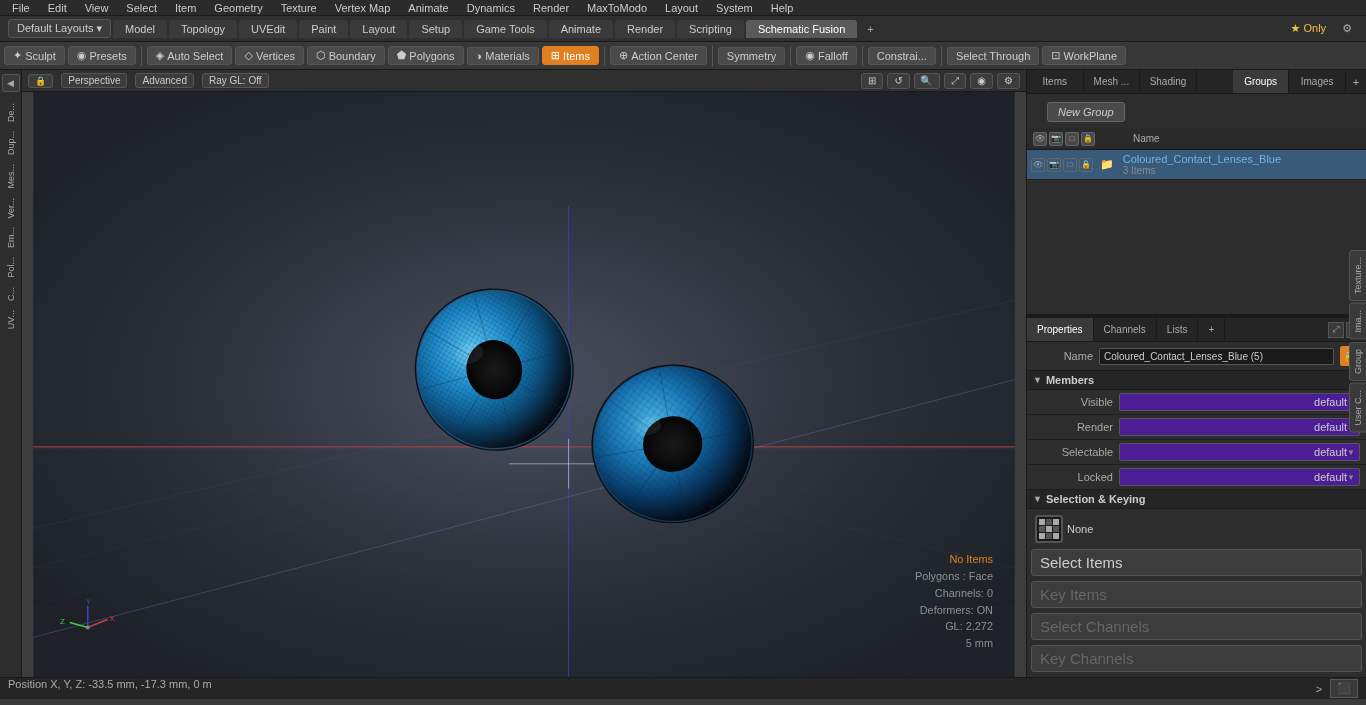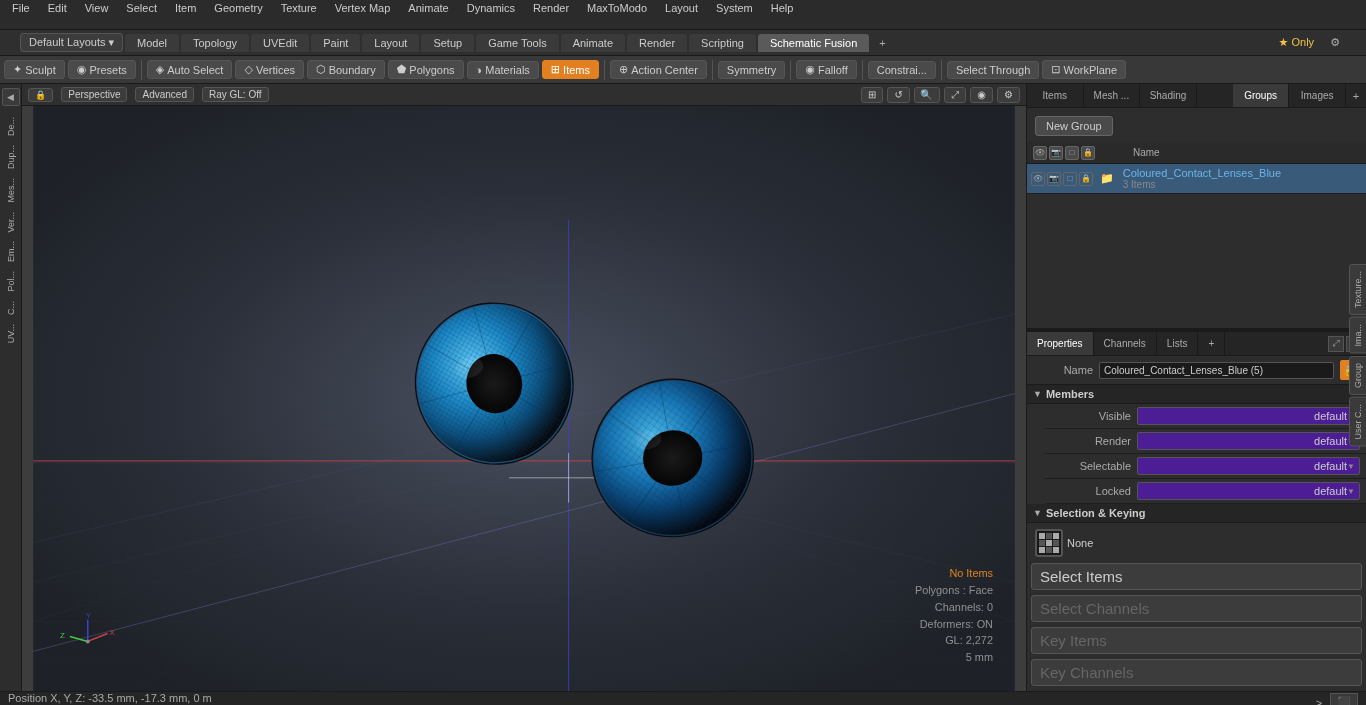--- a/index.html
+++ b/index.html
@@ -1,23 +1,23 @@
 <!DOCTYPE html>
 <html><head>
   <meta charset="utf-8">
   <style>
     * { margin: 0; padding: 0; box-sizing: border-box; }
     body { width: 1366px; height: 705px; background: #3a3a3a; font-family: Arial, sans-serif; font-size: 11px; color: #ccc; overflow: hidden; }
 
     
-    #menu-bar { display: flex; height: 30px; background: #2b2b2b; border-bottom: 1px solid #1a1a1a; padding: 0 4px; gap: 2px; }
+    #menu-bar { display: flex; align-items: center; height: 16px; background: #2b2b2b; border-bottom: 1px solid #1a1a1a; padding: 0 4px; gap: 2px; }
     .menu-item { padding: 2px 8px; color: #ccc; cursor: pointer; font-size: 11px; }
 
     
-    #layout-bar { display: flex; align-items: center; height: 26px; background: #2f2f2f; border-bottom: 1px solid #1a1a1a; padding: 0 20px; gap: 2px; }
+    #layout-bar { display: flex; align-items: center; height: 26px; background: #2f2f2f; border-bottom: 1px solid #1a1a1a; padding: 0 8px; gap: 2px; }
     .layout-dropdown { background: #3c3c3c; border: 1px solid #555; color: #ccc; padding: 2px 8px; font-size: 11px; border-radius: 3px; cursor: pointer; }
     .layout-tab { padding: 3px 12px; font-size: 11px; color: #ccc; cursor: pointer; background: #3a3a3a; border-radius: 3px 3px 0 0; }
     .layout-tab.active { background: #5a5a5a; color: #fff; }
     .layout-add { padding: 3px 8px; color: #aaa; cursor: pointer; }
     .layout-star { margin-left: auto; color: #f0c040; font-size: 11px; padding: 2px 8px; }
     .layout-cog { padding: 2px 6px; color: #aaa; cursor: pointer; }
 
     
     #tool-bar { display: flex; align-items: center; height: 28px; background: #383838; border-bottom: 1px solid #1a1a1a; padding: 0 4px; gap: 3px; }
     .tool-btn { padding: 2px 8px; background: #4a4a4a; border: 1px solid #555; border-radius: 3px; color: #ccc; cursor: pointer; font-size: 11px; display: flex; align-items: center; gap: 3px; }
@@ -78,21 +78,21 @@
     .prop-label { font-size: 11px; color: #aaa; min-width: 60px; text-align: right; }
     .prop-input { flex: 1; background: #1a1a1a; border: 1px solid #555; color: #ccc; padding: 2px 4px; font-size: 11px; border-radius: 2px; }
     .prop-lock { width: 20px; height: 20px; background: #e08020; border: 1px solid #e08020; display: flex; align-items: center; justify-content: center; color: #fff; font-size: 10px; cursor: pointer; border-radius: 2px; }
 
     
     .section-header { display: flex; align-items: center; padding: 3px 6px; background: #252525; border-bottom: 1px solid #1a1a1a; cursor: pointer; gap: 4px; }
     .section-arrow { font-size: 9px; color: #aaa; }
     .section-title { font-size: 11px; color: #ccc; font-weight: bold; }
 
     
-    .prop-row { display: flex; align-items: center; padding: 3px 6px; border-bottom: 1px solid #1e1e1e; gap: 6px; margin-left: 18px; }
+    .prop-row { display: flex; align-items: center; padding: 3px 6px; border-bottom: 1px solid #1e1e1e; gap: 6px; }
     .prop-row-label { font-size: 11px; color: #aaa; min-width: 80px; text-align: right; }
     .prop-dropdown { flex: 1; background: #4c1d95; border: 1px solid #555; color: #ccc; padding: 2px 4px; font-size: 11px; border-radius: 2px; display: flex; align-items: center; justify-content: flex-end; cursor: pointer; }
     .prop-dropdown-arrow { font-size: 8px; color: #888; }
 
     
     #sel-keying { display: flex; flex-direction: column; padding: 4px; gap: 3px; }
     .key-icon-row { display: flex; align-items: center; gap: 4px; padding: 2px 4px; }
     .key-icon { width: 28px; height: 28px; background: #1a1a1a; border: 2px solid #555; border-radius: 3px; display: flex; align-items: center; justify-content: center; }
     .key-icon-inner { display: grid; grid-template-columns: repeat(3,6px); grid-template-rows: repeat(3,6px); gap: 1px; }
     .key-dot { width: 6px; height: 6px; background: #555; }
@@ -395,21 +395,21 @@
         </div>
       <div class="rtab active">
           <span>Groups</span>
         </div>
       <div class="rtab">
           <span>Images</span>
         </div>
       <div class="rtab-add">+</div>
     </div>
 
-    <div style="padding: 4px 4px 2px 4px;">
+    <div style="padding: 4px 4px 2px 16px; font-style: italic;">
       <div id="new-group-btn">New Group</div>
     </div>
 
     <div id="groups-header">
       <div style="width:80px;display:flex;gap:2px;">
         <div class="gi-icon">👁</div>
         <div class="gi-icon">📷</div>
         <div class="gi-icon">□</div>
         <div class="gi-icon">🔒</div>
       </div>
@@ -514,22 +514,22 @@
               <div class="key-dot"></div>
               <div class="key-dot active"></div>
               <div class="key-dot"></div>
               <div class="key-dot active"></div>
             </div>
           </div>
           <span class="key-label">None</span>
         </div>
 
         <button class="key-btn">Select Items</button>
+        <button class="key-btn disabled">Key Items</button>
         <button class="key-btn disabled">Select Channels</button>
-        <button class="key-btn disabled">Key Items</button>
         <button class="key-btn disabled">Key Channels</button>
       </div>
     </div>
 
     <div style="position:absolute;right:-1px;top:180px;display:flex;flex-direction:column;gap:2px;z-index:10;">
       <div class="edge-tab">Texture...</div>
       <div class="edge-tab">Ima...</div>
       <div class="edge-tab">Group</div>
       <div class="edge-tab">User C...</div>
     </div>

